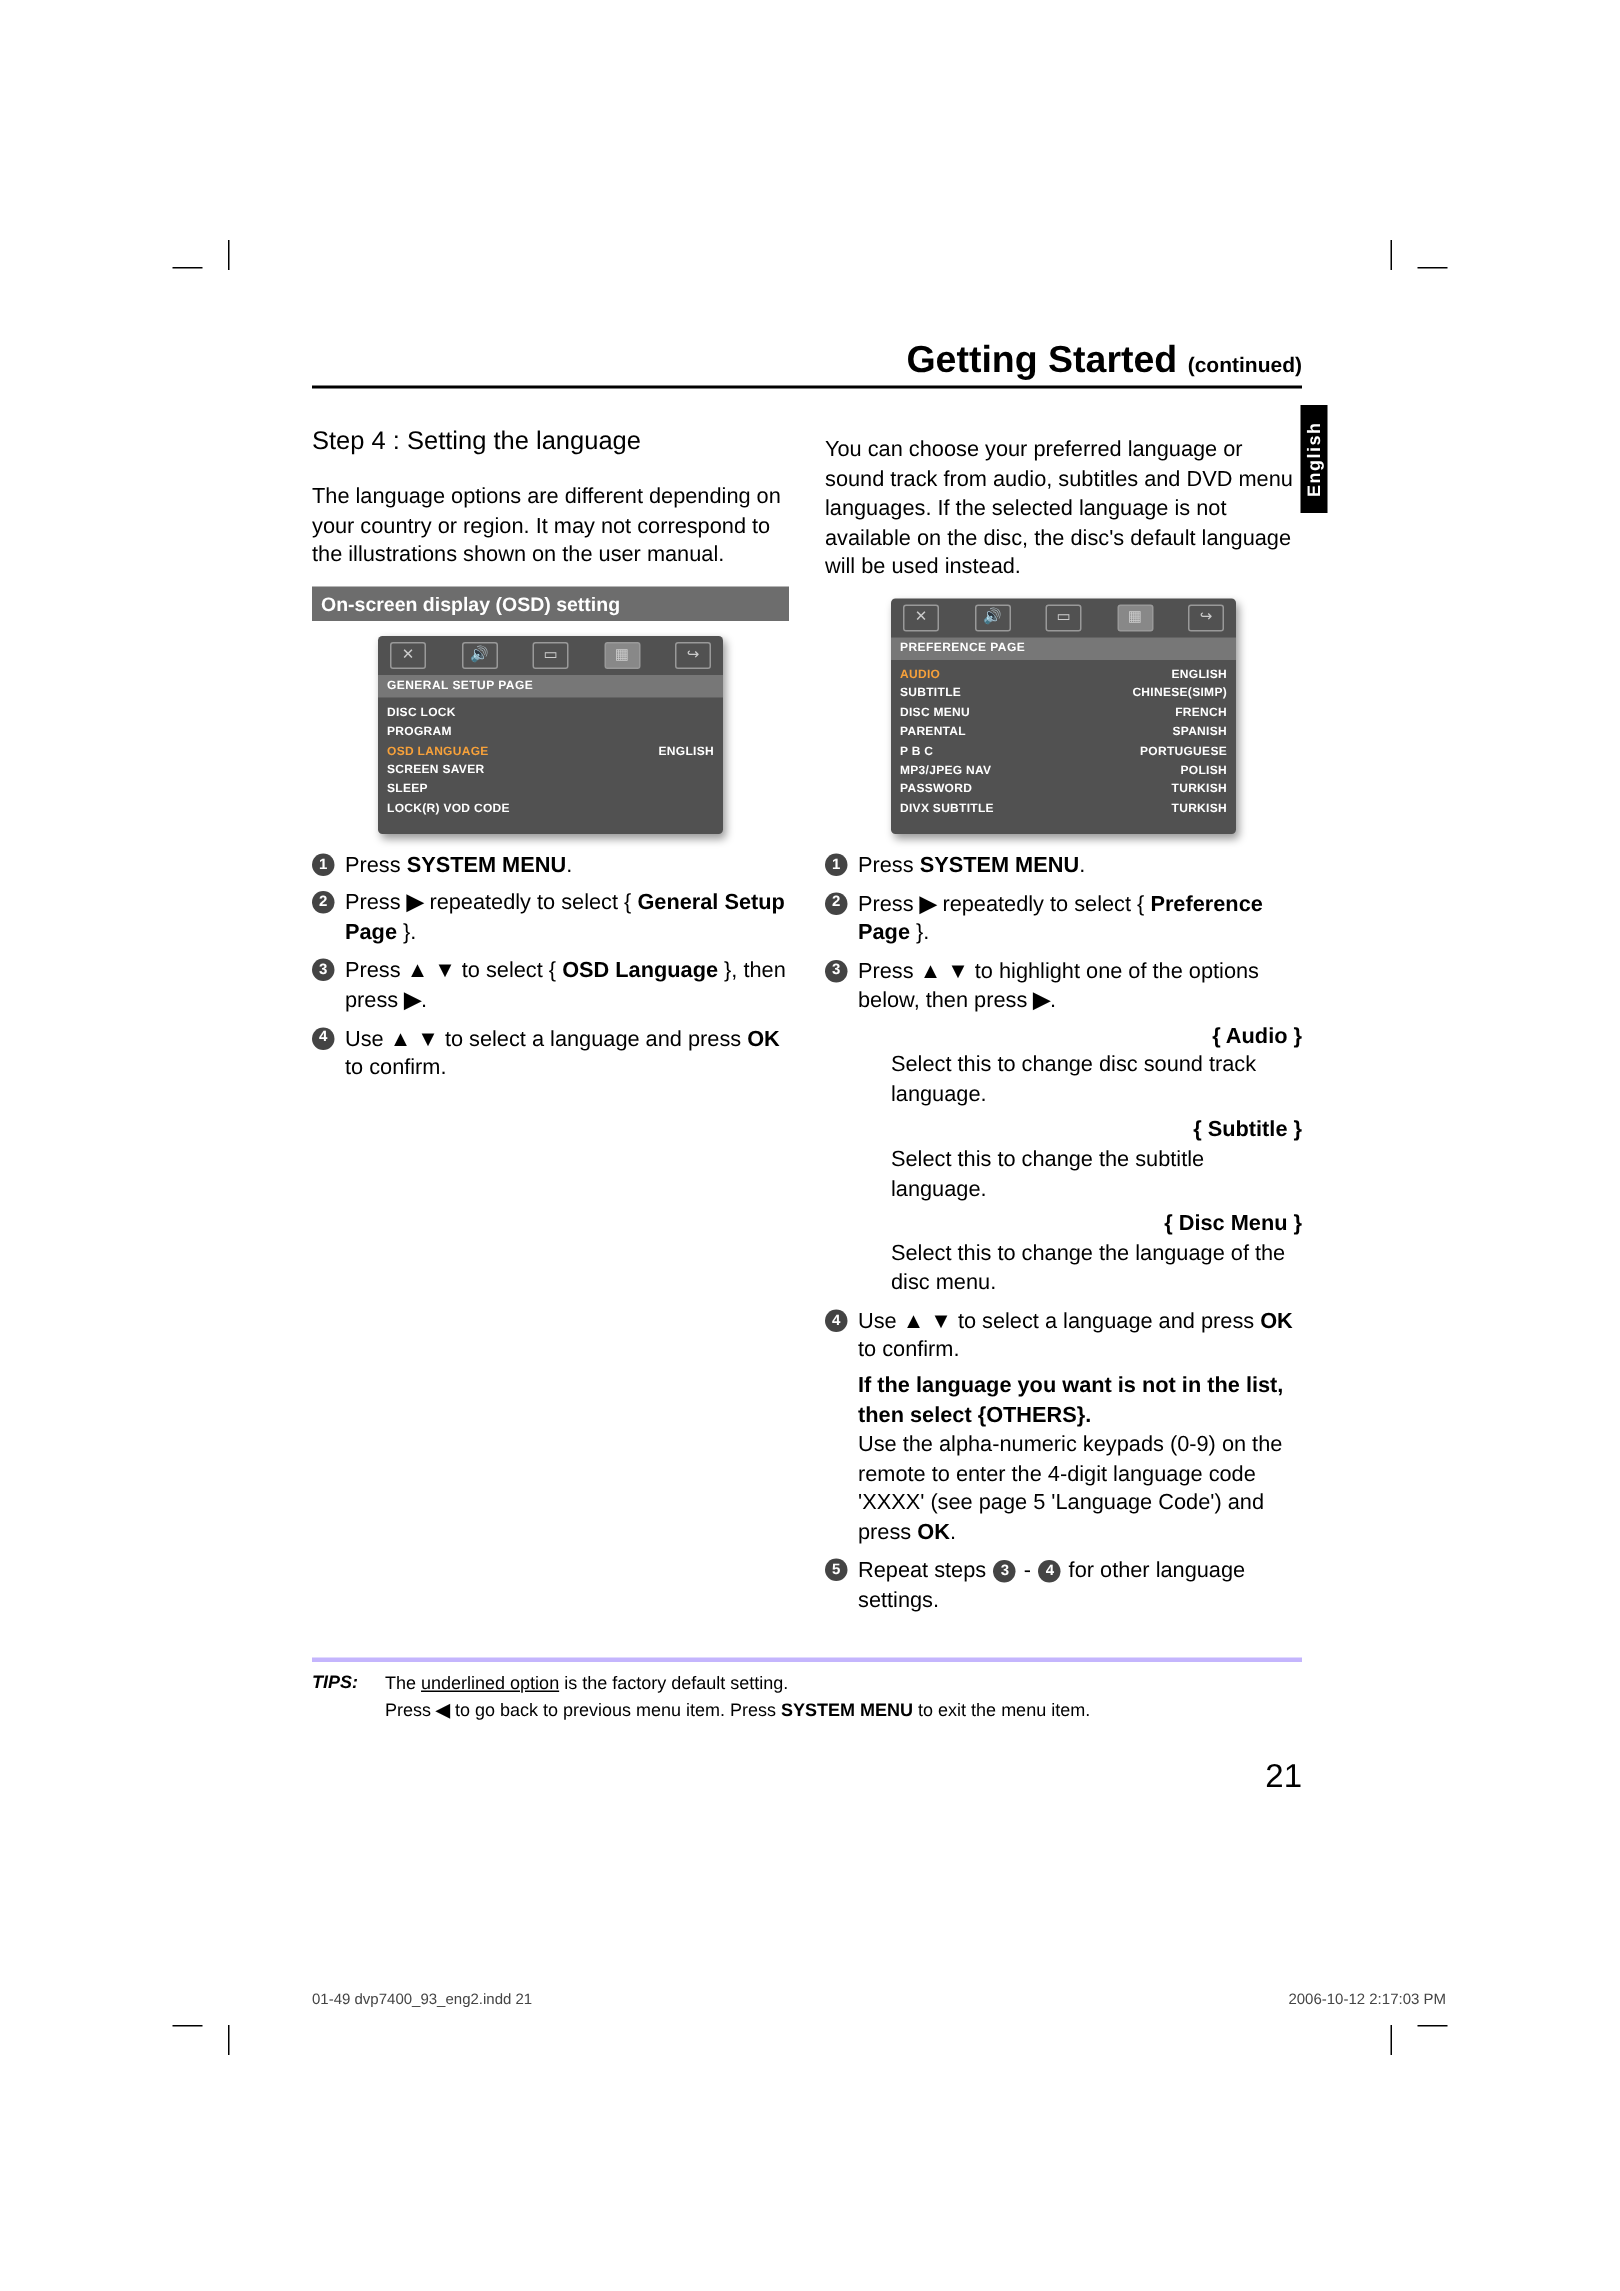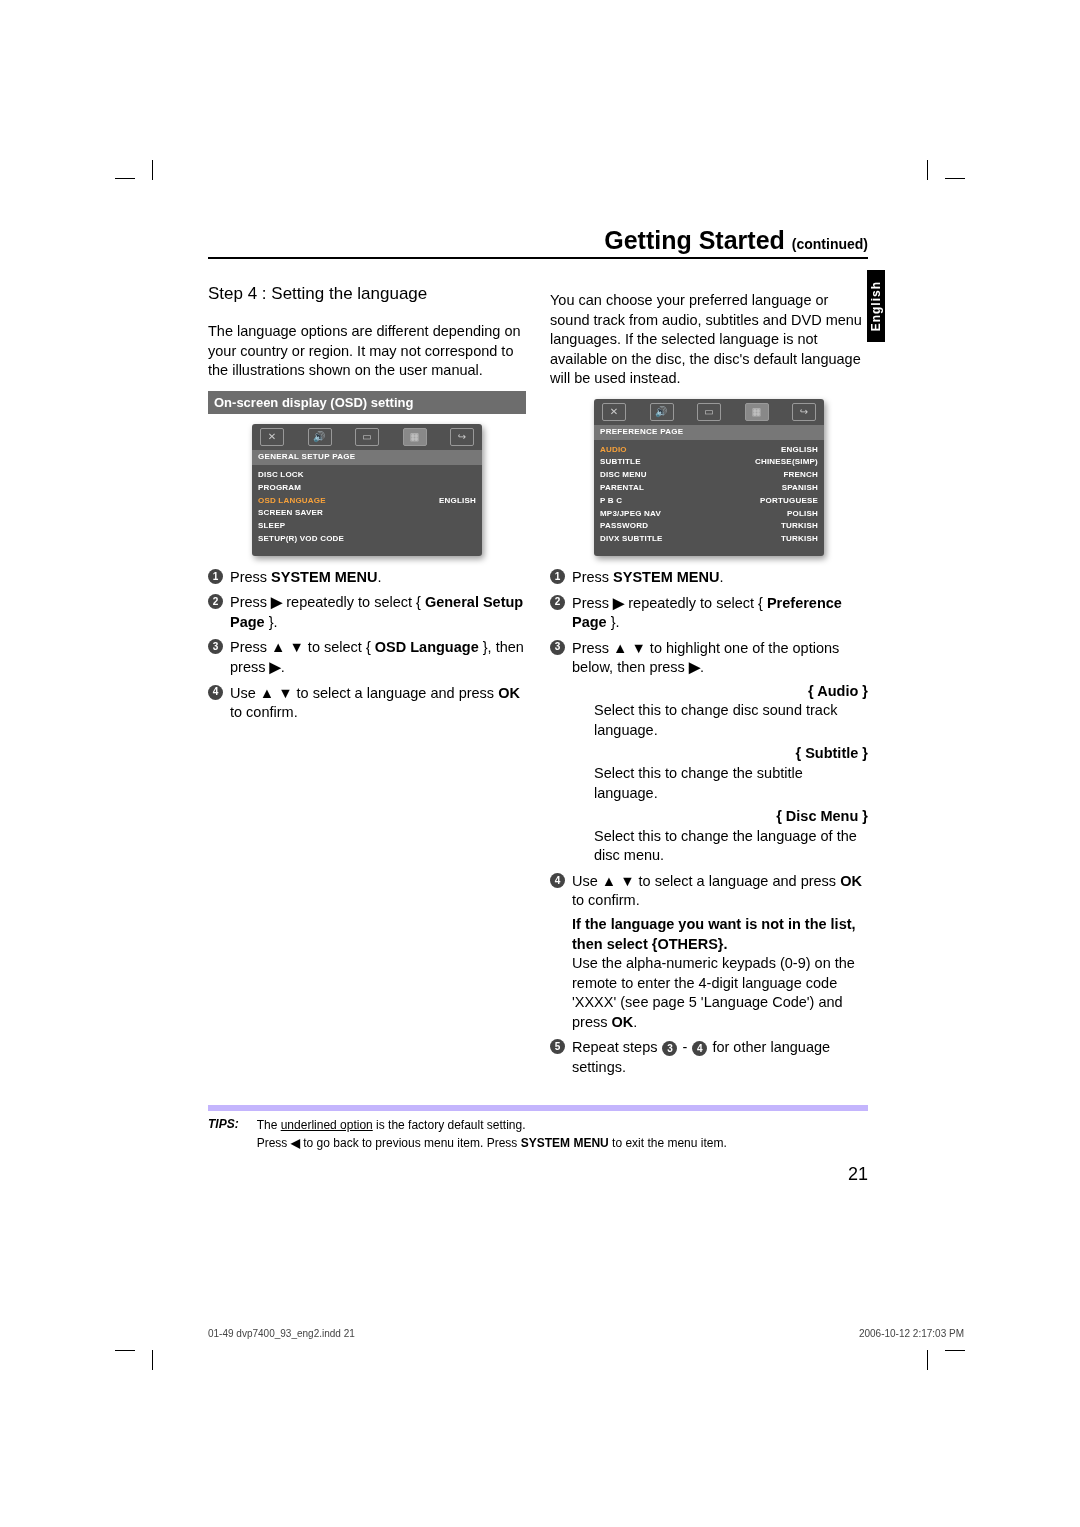--- a/index.html
+++ b/index.html
@@ -24,25 +24,25 @@
 .menu-body{padding:4px 6px 10px 6px;}
 .menu-row{display:flex;justify-content:space-between;font-weight:700;font-size:8px;padding:1px 0;letter-spacing:.2px;}
 .menu-row.hl{color:#f7a13a;}
 .ol{list-style:none;padding:0;margin:6px 0;}
 .ol li{position:relative;padding-left:22px;margin:6px 0;}
 .circ{position:absolute;left:0;top:1px;width:15px;height:15px;border-radius:50%;background:#444;color:#fff;font-size:10px;font-weight:700;display:inline-flex;align-items:center;justify-content:center;}
 .circ.inline{position:static;display:inline-flex;vertical-align:middle;margin:0 1px;}
 b{font-weight:700;}
 .sub-block{margin:4px 0 4px 22px;}
 .sub-t{font-weight:700;text-align:right;}
-.tips{border-top:6px solid #c4b5fd;margin-top:22px;padding:6px 0;font-size:12px;display:flex;gap:18px;}
+.tips{border-top:3px solid #c4b5fd;margin-top:22px;padding:6px 0;font-size:12px;display:flex;gap:18px;}
 .tips-l{font-style:italic;font-weight:700;}
 .tips-r{line-height:1.45;}
 .tips-r .u{text-decoration:underline;}
-.pnum{text-align:right;font-size:18px;margin-top:6px;}
+.pnum{text-align:right;font-size:22px;margin-top:16px;}
 .footer{position:absolute;left:208px;width:756px;top:1328px;font-size:10px;color:#444;display:flex;justify-content:space-between;}
 .lang-tab{position:absolute;right:195px;top:270px;width:18px;height:72px;background:#000;color:#fff;font-weight:700;font-size:12px;display:flex;align-items:center;justify-content:center;}
 .lang-tab span{writing-mode:vertical-rl;transform:rotate(180deg);letter-spacing:1px;}
 .arrow{font-weight:700;}
 </style>
 </head>
 <body>
 
 <div class="crop h" style="left:115px;top:178px;"></div>
 <div class="crop v" style="left:152px;top:160px;"></div>
@@ -93,21 +93,21 @@
             </div>
             <div class="menu-row">
               <span>SCREEN SAVER</span>
               <span class="v"></span>
             </div>
             <div class="menu-row">
               <span>SLEEP</span>
               <span class="v"></span>
             </div>
             <div class="menu-row">
-              <span>SETUP(R) VOD CODE</span>
+              <span>LOCK(R) VOD CODE</span>
               <span class="v"></span>
             </div>
           </div>
       </div>
 
       <ul class="ol">
         <li><span class="circ">1</span>
           <span>Press </span><b>SYSTEM MENU</b><span>.</span></li>
         <li><span class="circ">2</span>
           <span>Press </span><span class="arrow">▶</span><span> repeatedly to select { </span><b>General Setup Page</b><span> }.</span></li>

